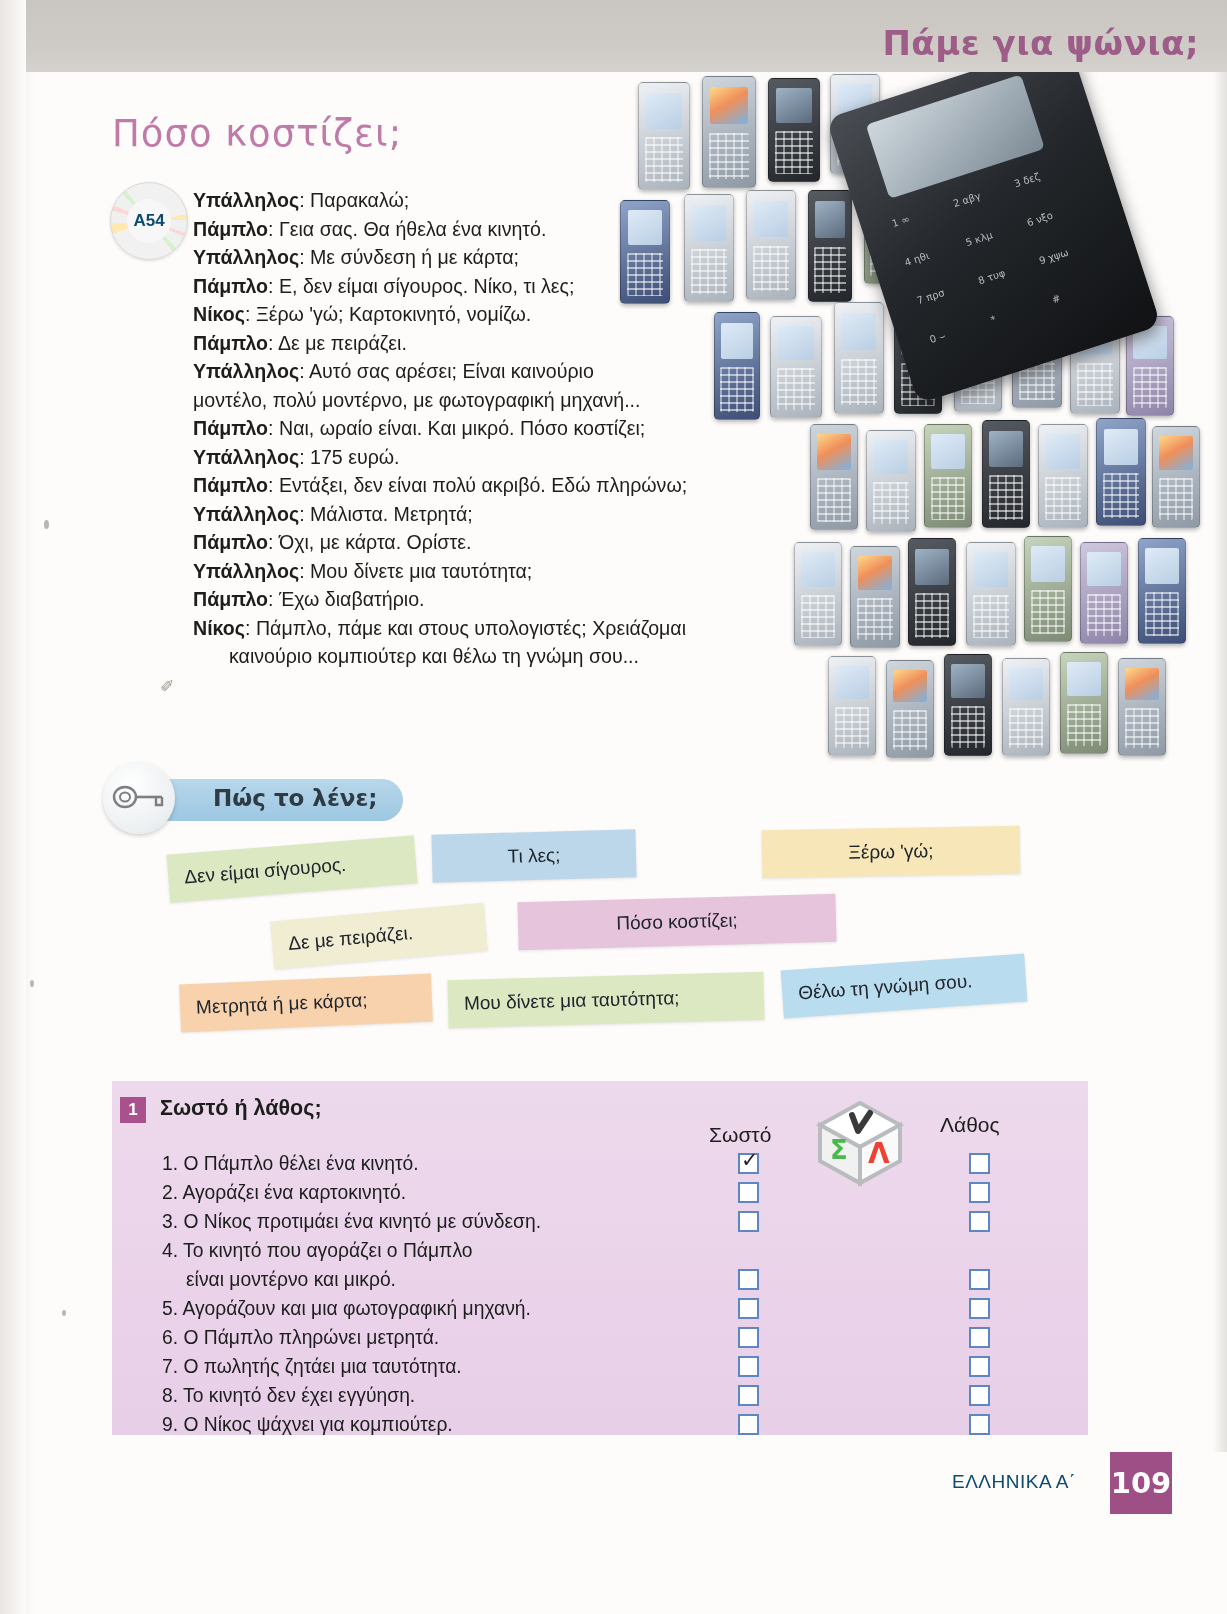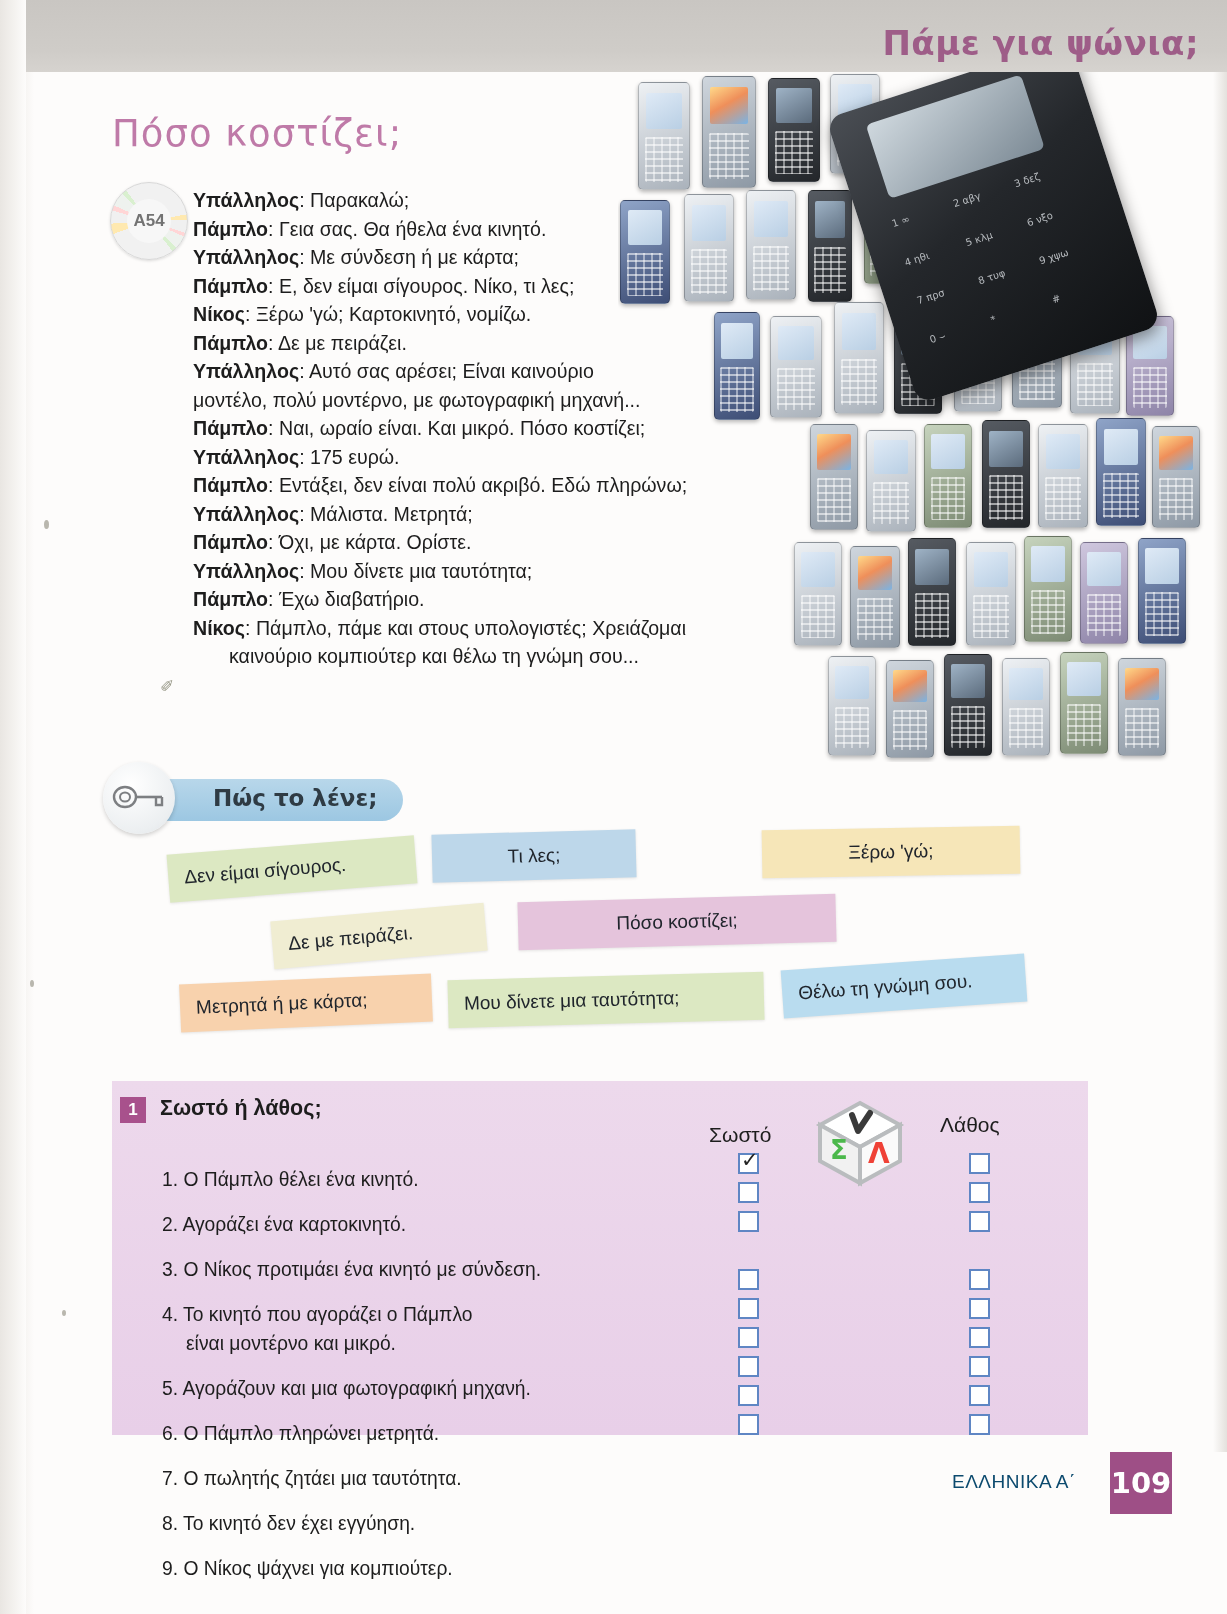--- a/index.html
+++ b/index.html
@@ -60,21 +60,21 @@
         #ffd6d6 206deg 214deg, #eef2ee 214deg 236deg, #d9f0cf 236deg 243deg,
         #f1f1f1 243deg 360deg);
     border: 1px solid #d8d8d8;
     display: flex; align-items: center; justify-content: center;
     box-shadow: 0 1px 3px rgba(0,0,0,.14);
   }
   .cd-hub {
     width: 44px; height: 44px; border-radius: 50%;
     background: #f7f7f7;
     display: flex; align-items: center; justify-content: center;
-    font-size: 17px; font-weight: bold; color: #737373;
+    font-size: 17px; font-weight: bold; color: #0c4a6e;
   }
 
   
   .dialogue {
     position: absolute; left: 193px; top: 186px; width: 600px;
     font-size: 19.6px; line-height: 28.5px; color: #1d1d1d;
   }
   .dialogue .spk { font-weight: bold; }
   .dialogue .line { white-space: pre-wrap; }
   .dialogue .cont { display: block; padding-left: 36px; }
@@ -183,21 +183,21 @@
     display: flex; align-items: center; justify-content: center;
   }
   .ex-title {
     position: absolute; left: 48px; top: 15px;
     font-size: 21.5px; font-weight: bold; color: #1d1d1d;
   }
   .ex-list {
     position: absolute; left: 50px; top: 68px; width: 560px;
     font-size: 19.3px; line-height: 29px; color: #1d1d1d;
   }
-  .ex-list .item { white-space: pre-wrap; margin-top: 16px; }
+  .ex-list .item { white-space: pre-wrap; }
   .ex-list .sub { display: block; padding-left: 24px; }
 
   .col-head {
     position: absolute; font-size: 21px; color: #1d1d1d;
   }
   .sosto-head { left: 597px; top: 42px; }
   .lathos-head { left: 828px; top: 32px; }
 
   .cube {
     position: absolute; left: 702px; top: 16px; width: 92px; height: 92px;

